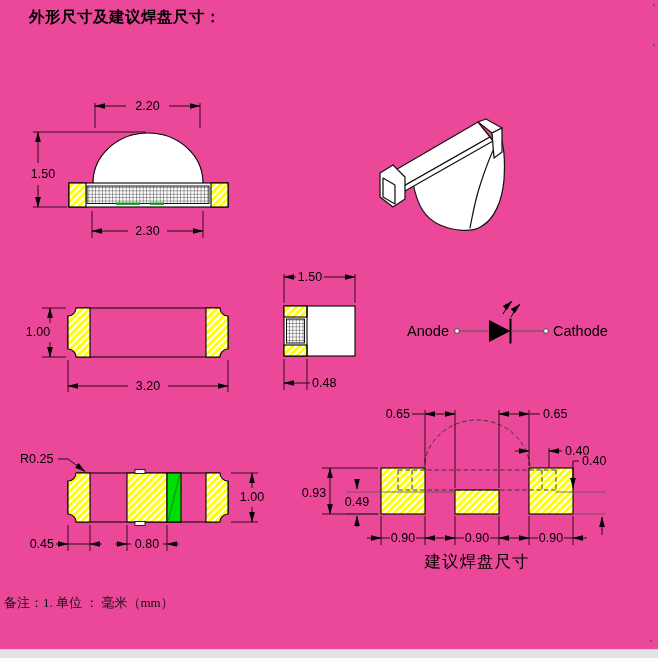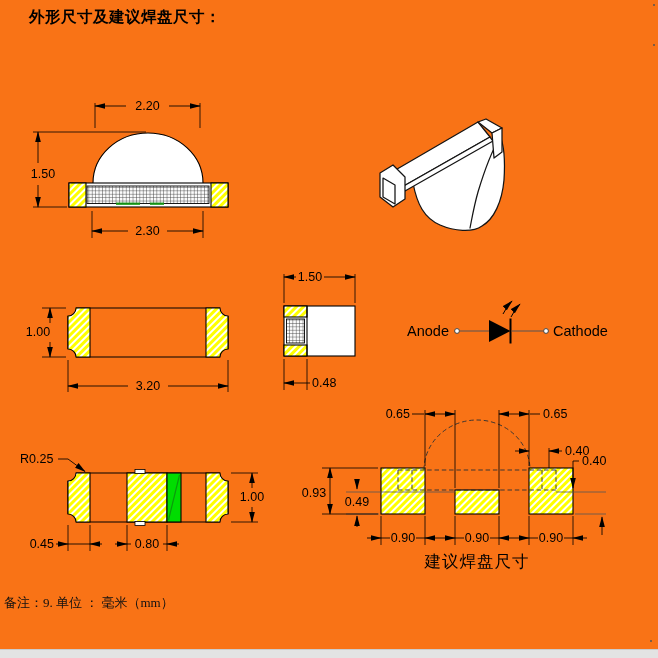--- a/index.html
+++ b/index.html
@@ -1,16 +1,16 @@
 <!DOCTYPE html>
 <html><head>
 <meta charset="utf-8">
 <style>
   html,body{margin:0;padding:0;background:#fff;}
-  #page{position:relative;width:658px;height:658px;background:#f97316;overflow:hidden;
+  #page{position:relative;width:658px;height:658px;background:#ec4899;overflow:hidden;
         font-family:"Liberation Sans",sans-serif;}
   #page svg{position:absolute;left:0;top:0;}
   .title{position:absolute;left:29px;top:7px;font-size:15.5px;font-weight:bold;
          letter-spacing:.5px;color:#000;font-family:"Liberation Sans",sans-serif;}
   .note{position:absolute;color:#111;font-family:"Liberation Serif",serif;font-size:13px;white-space:nowrap;}
   .note1{left:4px;top:594px;}
   .note2{left:37px;top:626px;}
   .bottombar{position:absolute;left:0;top:649px;width:658px;height:9px;
              background:#e3e3e3;border-top:1px solid #cccccc;box-sizing:border-box;}
   text{fill:#000;stroke:none;font-family:"Liberation Sans",sans-serif;font-size:12.5px;}
@@ -207,17 +207,17 @@
     </g>
 
     <g fill="#555" stroke="none">
       <circle cx="654" cy="5" r="1"></circle>
       <circle cx="654" cy="45" r="1"></circle>
       <circle cx="651" cy="641" r="1"></circle>
     </g>
   </svg>
 
   <div class="note note1">
-    <span>备注：</span><span>9. 单位 ： 毫米（mm）</span>
+    <span>备注：</span><span>1. 单位 ： 毫米（mm）</span>
   </div>
 
   <div class="bottombar"></div>
 </div>
 
 </body></html>

